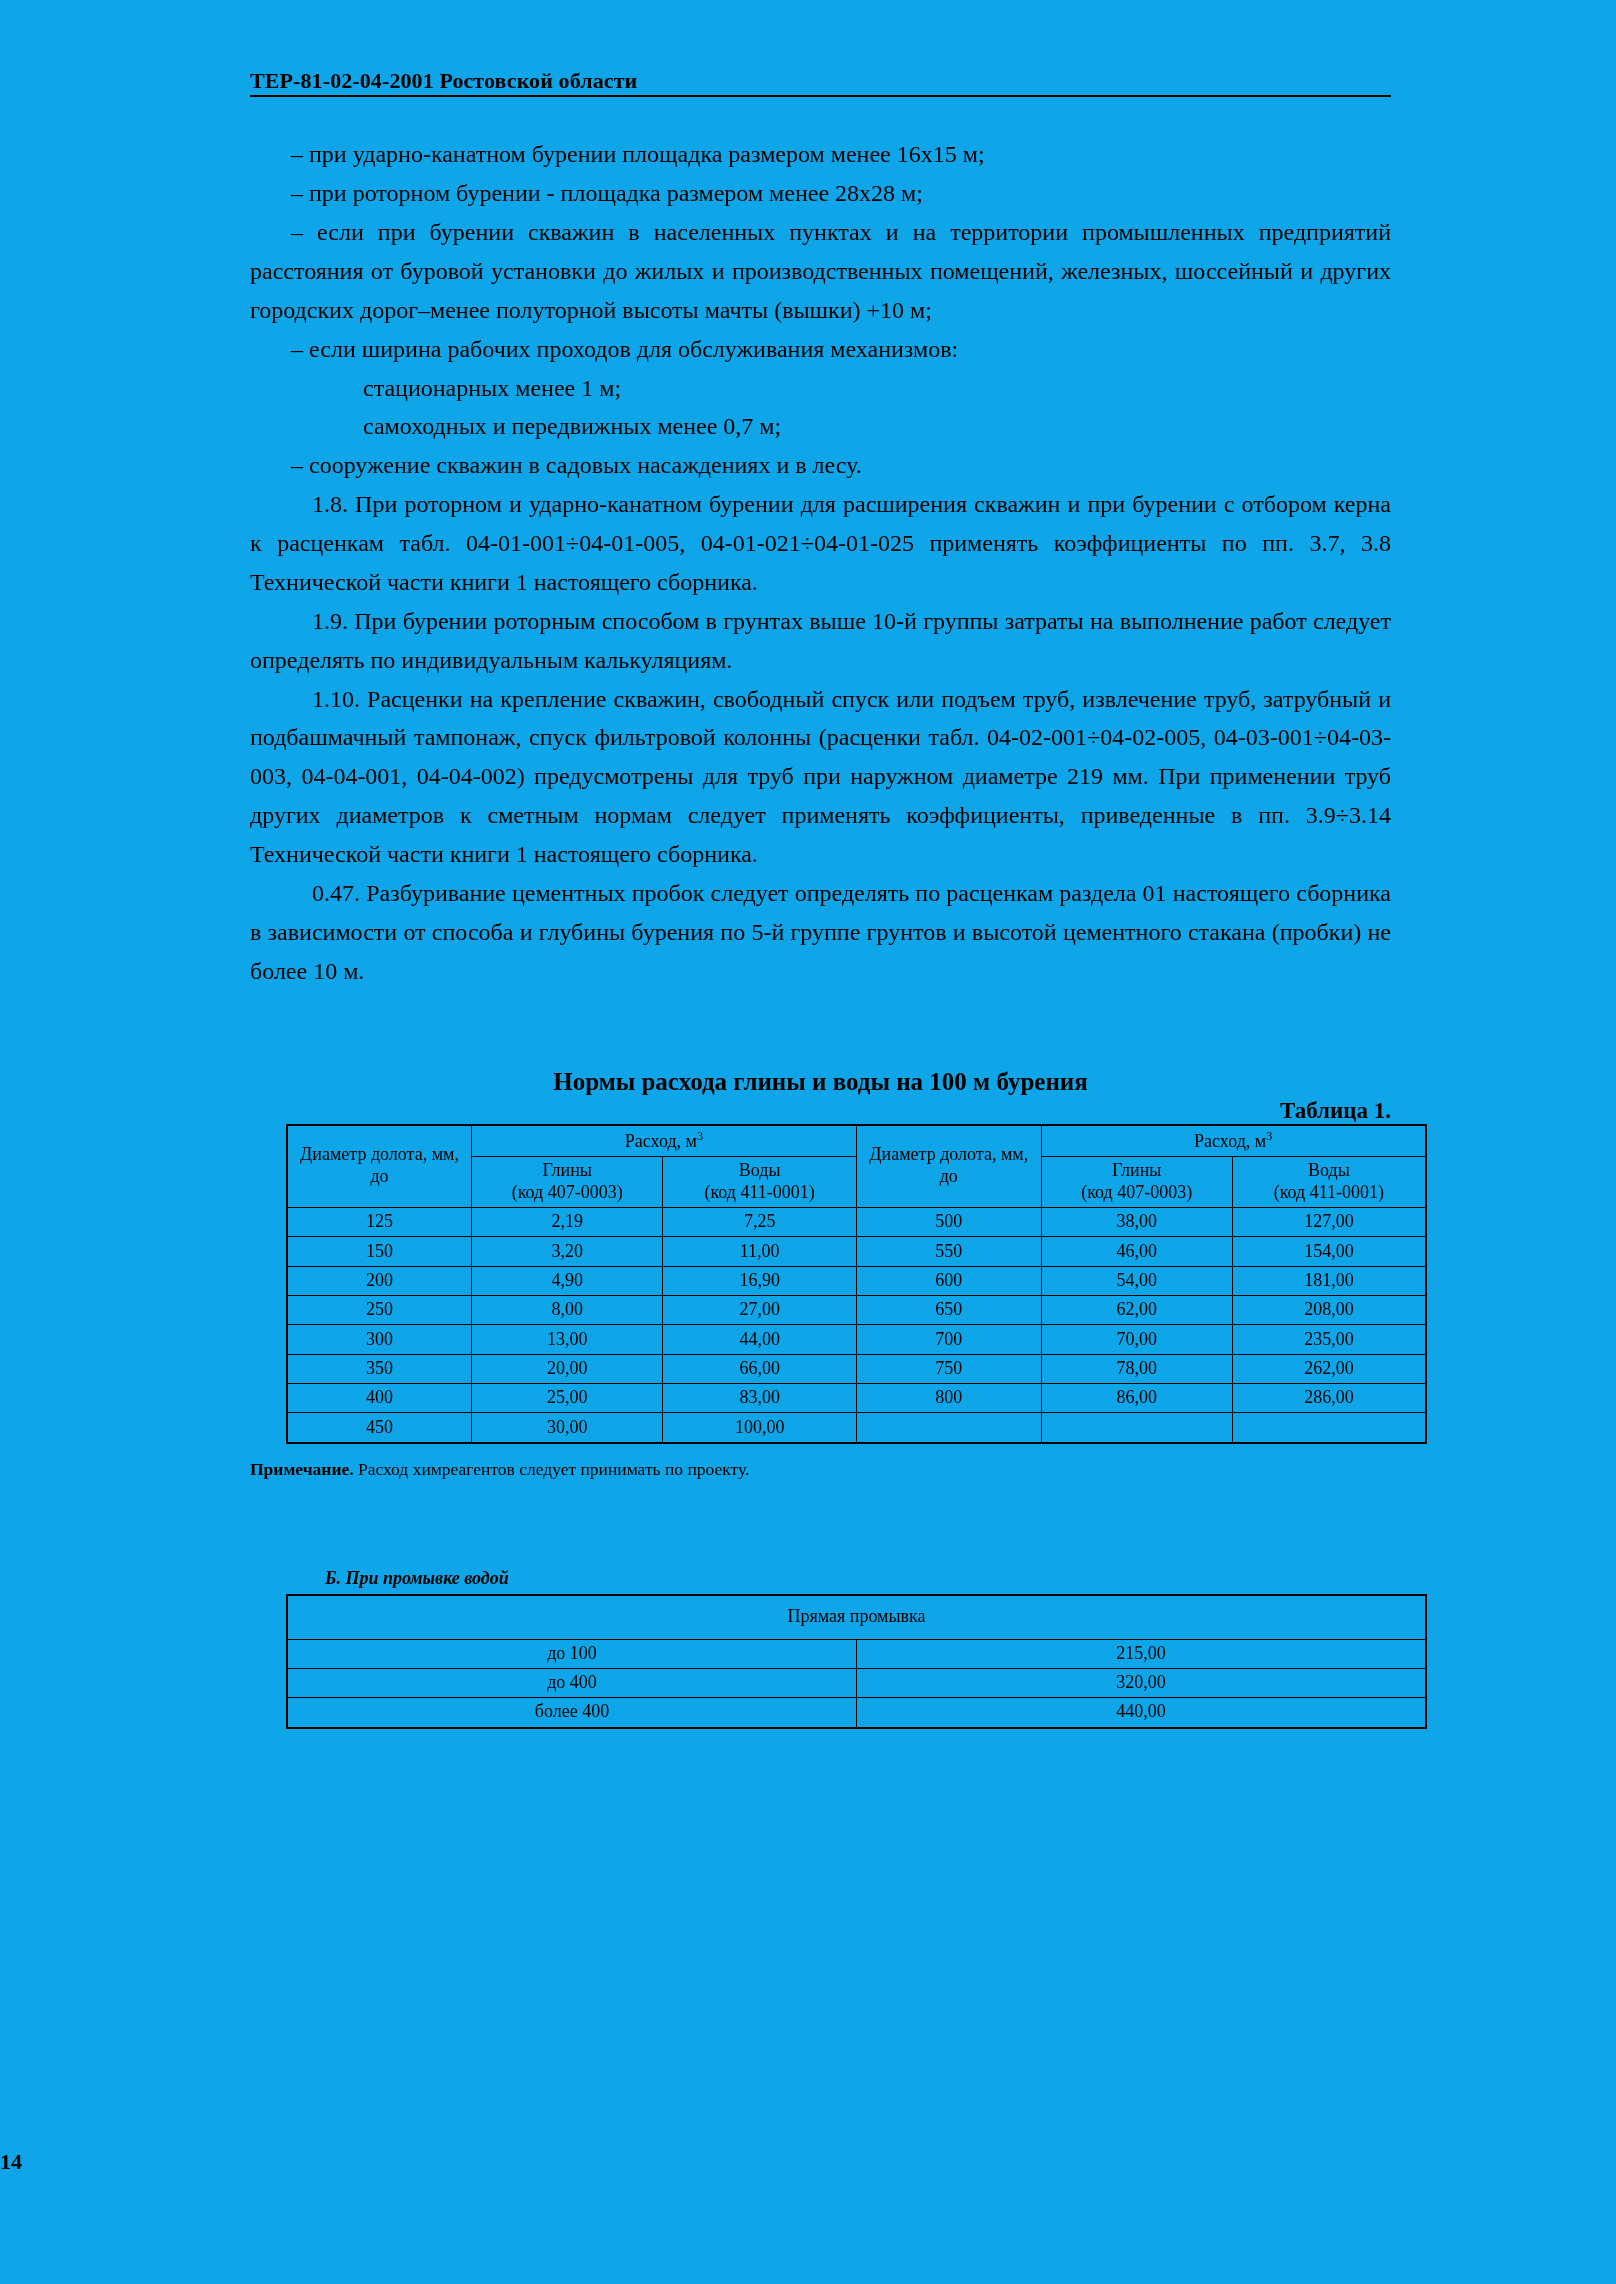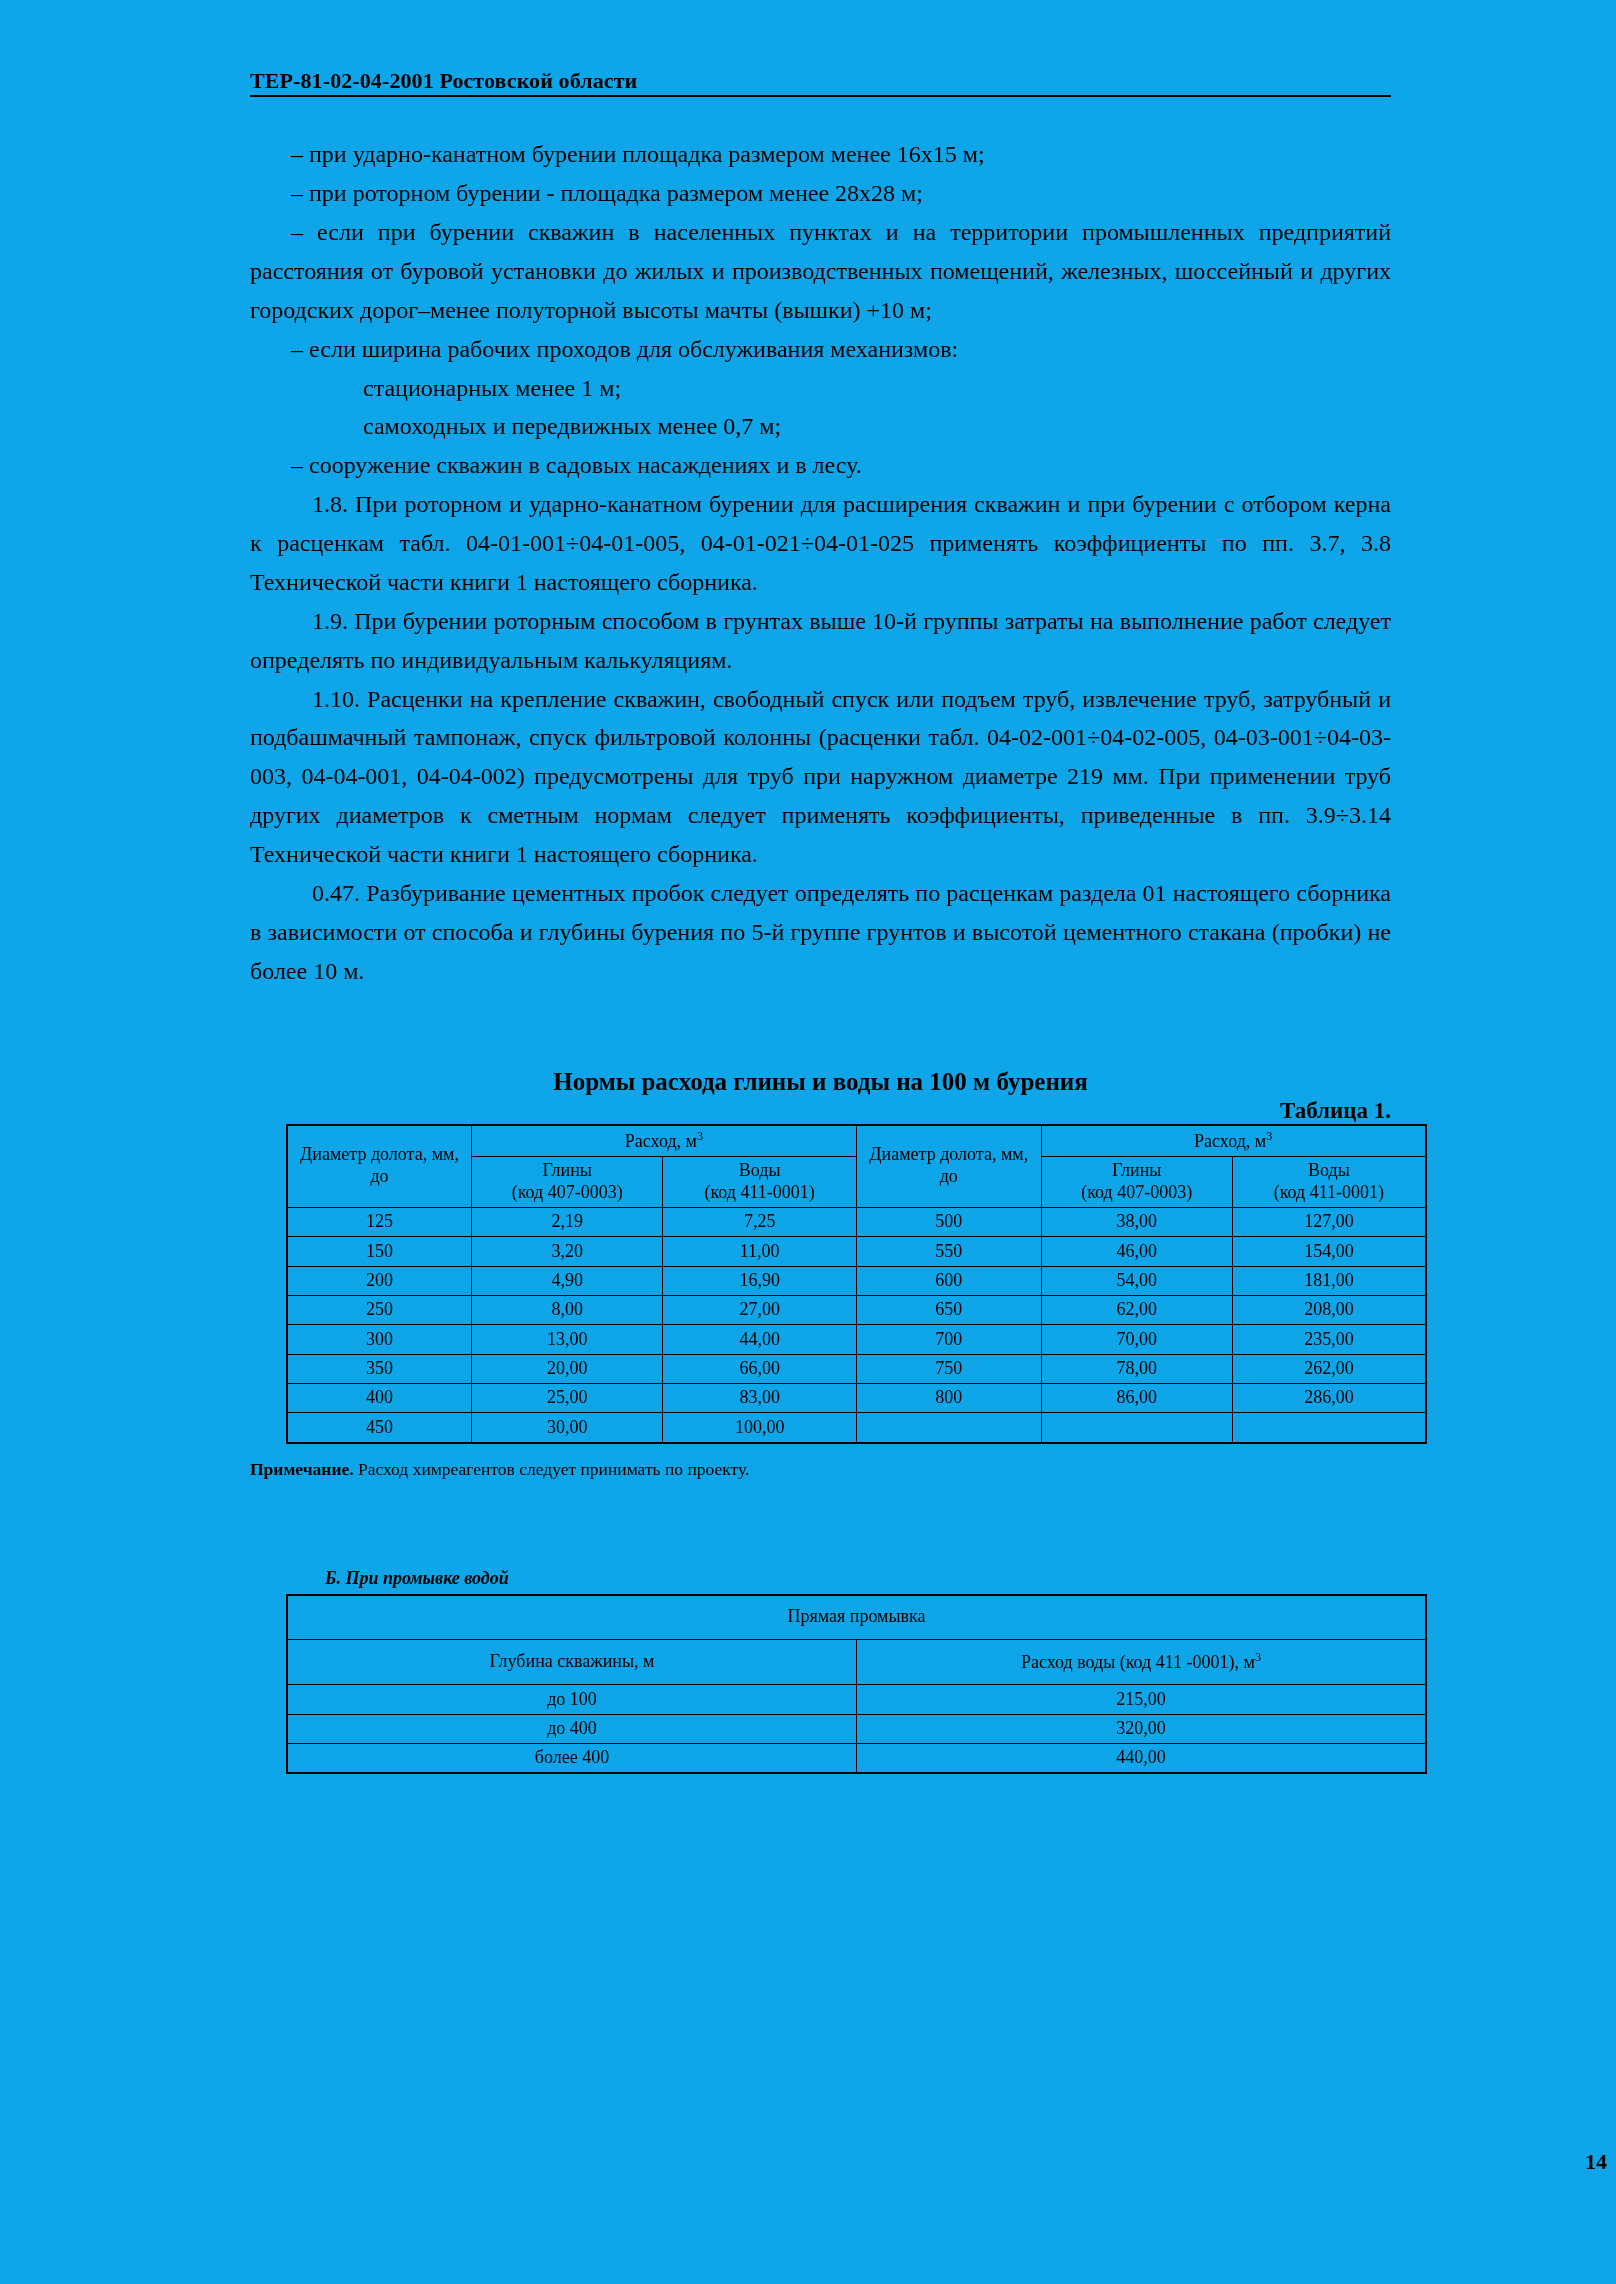--- a/index.html
+++ b/index.html
@@ -121,21 +121,21 @@
   .t2 col.c-b { width: 50%; }
   .t2 td, .t2 th { font-size: 19px; padding: 7.8px 2.6px; }
   .t2 .hdrcell { padding: 10.4px 2.6px; }
 
   
   .pagenum {
     position: absolute;
     left: 0;
     top: 2149px;
     width: 1607px;
-    text-align: right;
+    text-align: left;
     font-size: 22px;
     font-weight: bold;
   }
 </style>
 </head>
 <body>
 
 <div class="page">
 
   <div class="content">
@@ -290,24 +290,20 @@
 
     <table class="grid outer t2">
       <colgroup>
           <col class="c-a">
           <col class="c-b">
         </colgroup>
       <thead>
         <tr>
           <th class="hdrcell" colspan="2">Прямая промывка</th>
         </tr>
-        <tr>
-          <th class="hdrcell">Глубина скважины, м</th>
-          <th class="hdrcell"><span>Расход воды (код 411 -0001), м</span><span class="sup">3</span></th>
-        </tr>
       </thead>
       <tbody>
         <tr>
           <td>до 100</td>
           <td class="num">215,00</td>
         </tr>
         <tr>
           <td>до 400</td>
           <td class="num">320,00</td>
         </tr>

